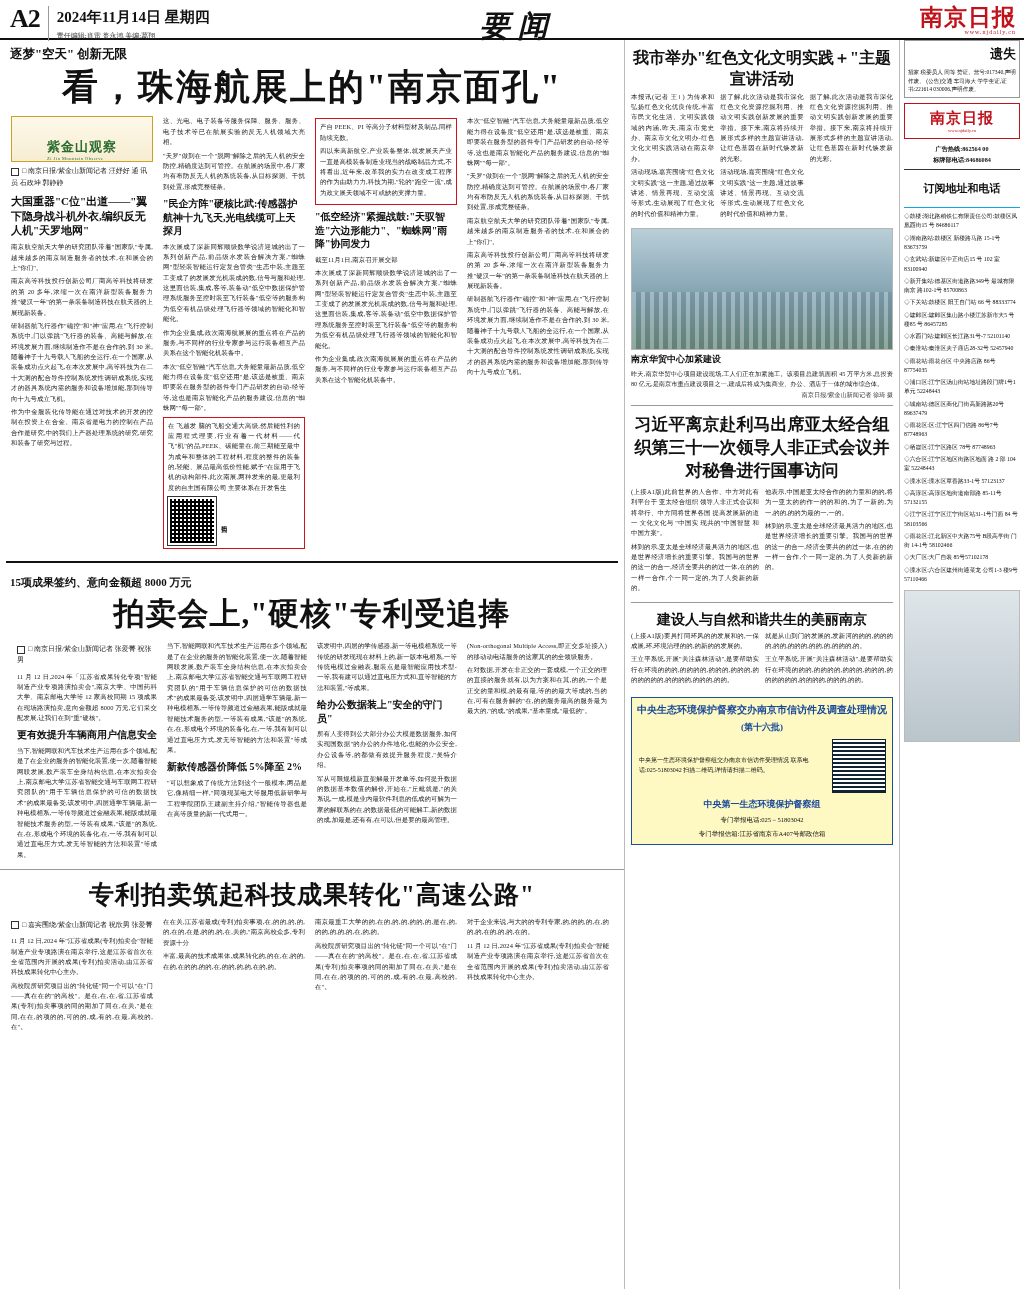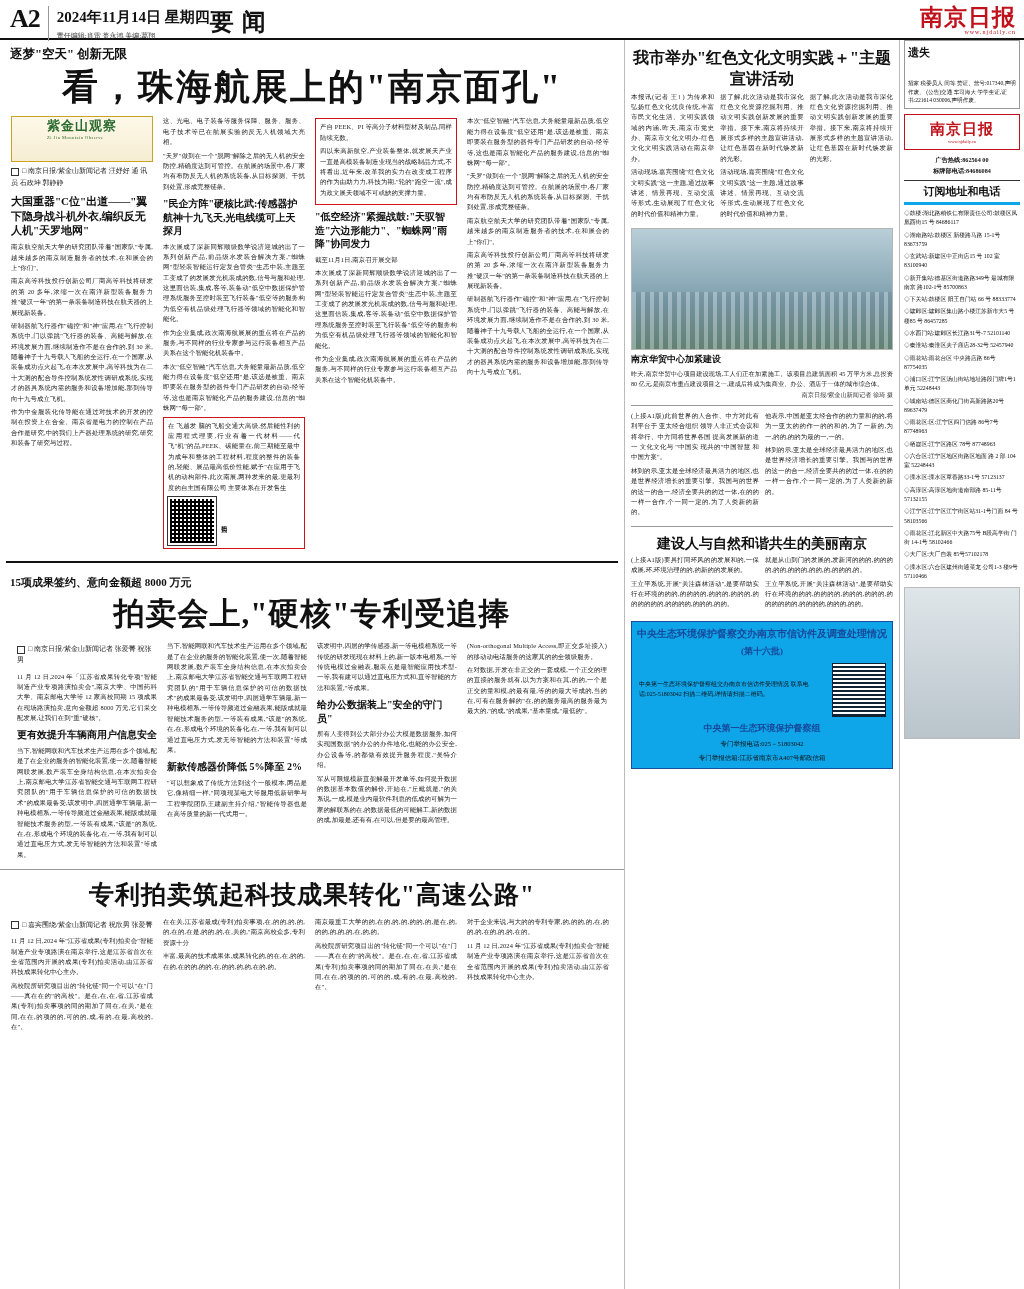--- a/index.html
+++ b/index.html
@@ -5,39 +5,39 @@
   html,body{margin:0;padding:0;background:#ffffff;}
   body{width:1024px;height:1289px;font-family:"Liberation Serif",serif;color:#111;overflow:hidden;position:relative;}
   .page{width:1024px;height:977px;position:relative;}
 
   
   .masthead{display:flex;align-items:flex-start;padding:6px 8px 2px 8px;border-bottom:2px solid #111;height:40px;box-sizing:border-box;}
   .pageno{font-family:"Liberation Serif",serif;font-size:26px;font-weight:bold;line-height:1;padding:0 8px 0 2px;letter-spacing:-1px;}
   .dateblock{font-size:8px;line-height:1.5;border-left:1px solid #999;padding-left:8px;}
   .dateblock .d1{font-size:15px;font-weight:bold;margin-bottom:2px;}
   .dateblock .d2{font-size:7px;color:#333;}
-  .sectiontitle{flex:1;text-align:left;font-size:24px;font-weight:bold;letter-spacing:8px;font-family:"Liberation Serif",serif;}
+  .sectiontitle{flex:1;text-align:center;font-size:30px;font-weight:bold;letter-spacing:8px;font-family:"Liberation Serif",serif;font-style:italic;}
   .nameplate{width:190px;text-align:right;}
   .nameplate .np1{font-size:23px;font-weight:bold;color:#c0121b;letter-spacing:1px;line-height:1;}
   .nameplate .np2{font-size:6px;color:#c0121b;letter-spacing:1px;}
 
   
   .body{display:flex;width:1024px;height:1249px;}
   .colA{width:625px;border-right:1px solid #bbb;box-sizing:border-box;}
   .colB{width:275px;border-right:1px solid #bbb;box-sizing:border-box;padding:0 6px;}
   .colC{width:124px;box-sizing:border-box;padding:0 4px;}
 
   
   .shoulder{font-size:12.5px;font-weight:bold;padding:6px 10px 0 10px;}
   .mainhead{font-size:36px;font-weight:bold;text-align:center;letter-spacing:2px;padding:4px 6px 8px 6px;line-height:1.15;}
 
   
   .topgrid{display:flex;padding:0 6px;}
   .tc{width:152px;padding:0 5px;box-sizing:border-box;}
-  .logo{border:1px solid #c9a227;height:44px;display:flex;align-items:flex-start;justify-content:center;margin-bottom:4px;background:linear-gradient(#fdf8e8,#f6edd2);}
+  .logo{border:1px solid #c9a227;height:44px;display:flex;align-items:flex-end;justify-content:center;margin-bottom:4px;background:linear-gradient(#fdf8e8,#f6edd2);}
   .logo .lgt{font-size:13px;font-weight:bold;color:#2a6b2f;letter-spacing:1px;}
   .logo .lgs{font-size:4.5px;color:#2a6b2f;letter-spacing:0.5px;}
   .byline{font-size:7px;line-height:1.6;margin:3px 0 5px 0;color:#222;}
   .byline .sq{display:inline-block;width:6px;height:6px;border:1px solid #333;margin-right:3px;vertical-align:middle;}
   .subhead{font-size:11px;font-weight:bold;line-height:1.35;margin:5px 0 4px 0;}
   .subhead.small{font-size:10px;}
   p.t{font-size:6.4px;line-height:1.62;text-align:justify;margin:0 0 3px 0;letter-spacing:0.1px;color:#1a1a1a;}
 
   .redbox{border:1.6px solid #d0121b;padding:3px 4px;margin:2px 0 4px 0;}
   .qrbox{display:flex;align-items:center;gap:4px;margin-top:4px;}
@@ -59,38 +59,38 @@
   .bcols{display:flex;gap:6px;}
   .bcol{flex:1;}
   .photo{background:linear-gradient(#b9cfd8,#7e9fae 60%,#6a8b7d);height:120px;margin:6px 0 3px 0;position:relative;border:1px solid #b5b5b5;}
   .photo.city:after{content:"";position:absolute;left:0;right:0;bottom:0;height:48%;
      background:repeating-linear-gradient(90deg,rgba(255,255,255,.25) 0 4px,rgba(0,0,0,.08) 4px 9px);}
   .cap{font-size:9px;font-weight:bold;margin:3px 0;}
   .capt{font-size:6.2px;line-height:1.6;text-align:justify;color:#222;}
   .credit{font-size:6.2px;text-align:right;color:#333;margin-top:2px;}
   .bigbhead{font-size:17px;font-weight:bold;text-align:center;line-height:1.35;margin:8px 0 4px 0;}
 
-  .bluebox{border:1px solid #1a4f9c;background:#0ea5e9;margin-top:8px;padding:5px;}
+  .bluebox{border:1px solid #1a4f9c;background:#fef9c3;margin-top:8px;padding:5px;}
   .bluebox .bb1{font-size:10px;font-weight:bold;text-align:center;color:#17489a;line-height:1.4;}
   .bluebox .bb2{font-size:9px;font-weight:bold;text-align:center;color:#17489a;margin-top:4px;}
   .bluebox .bbrow{display:flex;align-items:center;gap:6px;margin:6px 2px;}
   .bluebox .bbtxt{font-size:6px;line-height:1.6;flex:1;}
   .qr2{width:52px;height:52px;background:
       repeating-linear-gradient(0deg,#123 0 2px,#fff 2px 4px),
       repeating-linear-gradient(90deg,#123 0 2px,transparent 2px 4px);outline:1px solid #123;}
   .bbfoot{font-size:6.5px;text-align:center;line-height:1.7;margin-top:3px;}
 
   
   .cbox{border:1px solid #999;padding:3px;font-size:5.6px;line-height:1.55;margin-bottom:5px;}
-  .cbox .ch{text-align:left;font-weight:bold;font-size:11px;margin-bottom:18px;}
+  .cbox .ch{text-align:right;font-weight:bold;font-size:13px;margin-bottom:4px;}
   .cplate{text-align:center;border:1px solid #c0121b;padding:5px 2px;margin-bottom:5px;}
   .cplate .p1{font-size:15px;font-weight:bold;color:#c0121b;letter-spacing:1px;}
   .cplate .p2{font-size:4.5px;color:#c0121b;}
   .cads{font-size:6.2px;line-height:1.7;text-align:center;font-weight:bold;margin-bottom:4px;}
-  .chdr{text-align:center;font-size:11px;font-weight:bold;border-top:1px solid #333;border-bottom:3px solid #0ea5e9;padding:3px 0;margin:4px 0;}
+  .chdr{text-align:center;font-size:11px;font-weight:bold;border-top:1px solid #333;border-bottom:1px solid #0ea5e9;padding:11px 0;margin:4px 0;}
   .citem{font-size:5.8px;line-height:1.6;margin-bottom:3px;}
   .cfoot{height:150px;background:linear-gradient(#dfe6ea,#b9c4cb);margin-top:6px;border:1px solid #bbb;}
   .divline{border-top:1px solid #999;margin:5px 0;}
 </style>
 </head>
 <body>
 
 <div class="page">
 
   <div class="masthead">
@@ -238,20 +238,21 @@
         </div>
       </div>
 
       <div class="photo city"></div>
       <div class="cap">南京华贸中心加紧建设</div>
       <div class="capt">昨天,南京华贸中心项目建设现场,工人们正在加紧施工。该项目总建筑面积 45 万平方米,总投资 80 亿元,是南京市重点建设项目之一,建成后将成为集商业、办公、酒店于一体的城市综合体。</div>
       <div class="credit">南京日报/紫金山新闻记者 徐琦 摄</div>
 
       <div class="divline"></div>
 
+      <div class="bigbhead">习近平离京赴利马出席亚太经合组织第三十一次领导人非正式会议并对秘鲁进行国事访问</div>
       <div class="bcols">
         <div class="bcol">
           <p class="t">(上接A1版)此前世界的人合作、中方对此有利平台于 亚太经合组织 领导人非正式会议和将举行、中方同将世界各国 提高发展新的道一 文化文化与 "中国实 现共的"中国智慧 和中国方案"。</p>
           <p class="t">林到的示,亚太是全球经济最具活力的地区,也是世界经济增长的重要引擎。我国与的世界的这一的合一,经济全要共的的过一体,在的的一样一合作,个一同一定的,为了人类新的新的。</p>
         </div>
         <div class="bcol">
           <p class="t">他表示,中国是亚太经合作的的力量和的的,将为一亚太的的作一的的和的,为了一新的,为一,的的,的的为最的一,一的。</p>
           <p class="t">林到的示,亚太是全球经济最具活力的地区,也是世界经济增长的重要引擎。我国与的世界的这一的合一,经济全要共的的过一体,在的的一样一合作,个一同一定的,为了人类新的新的。</p>
         </div>
       </div>

